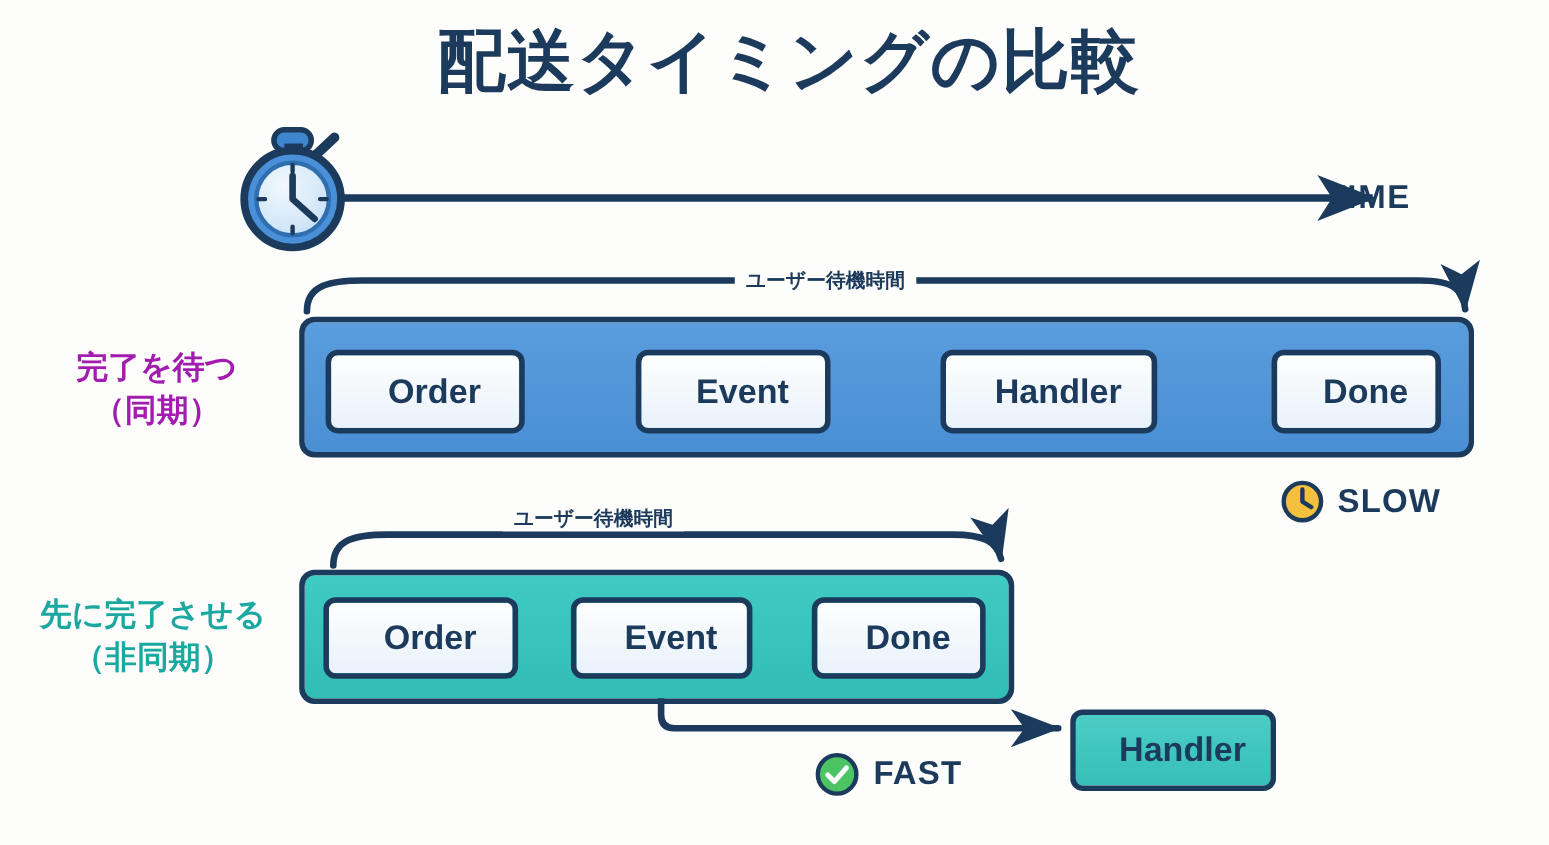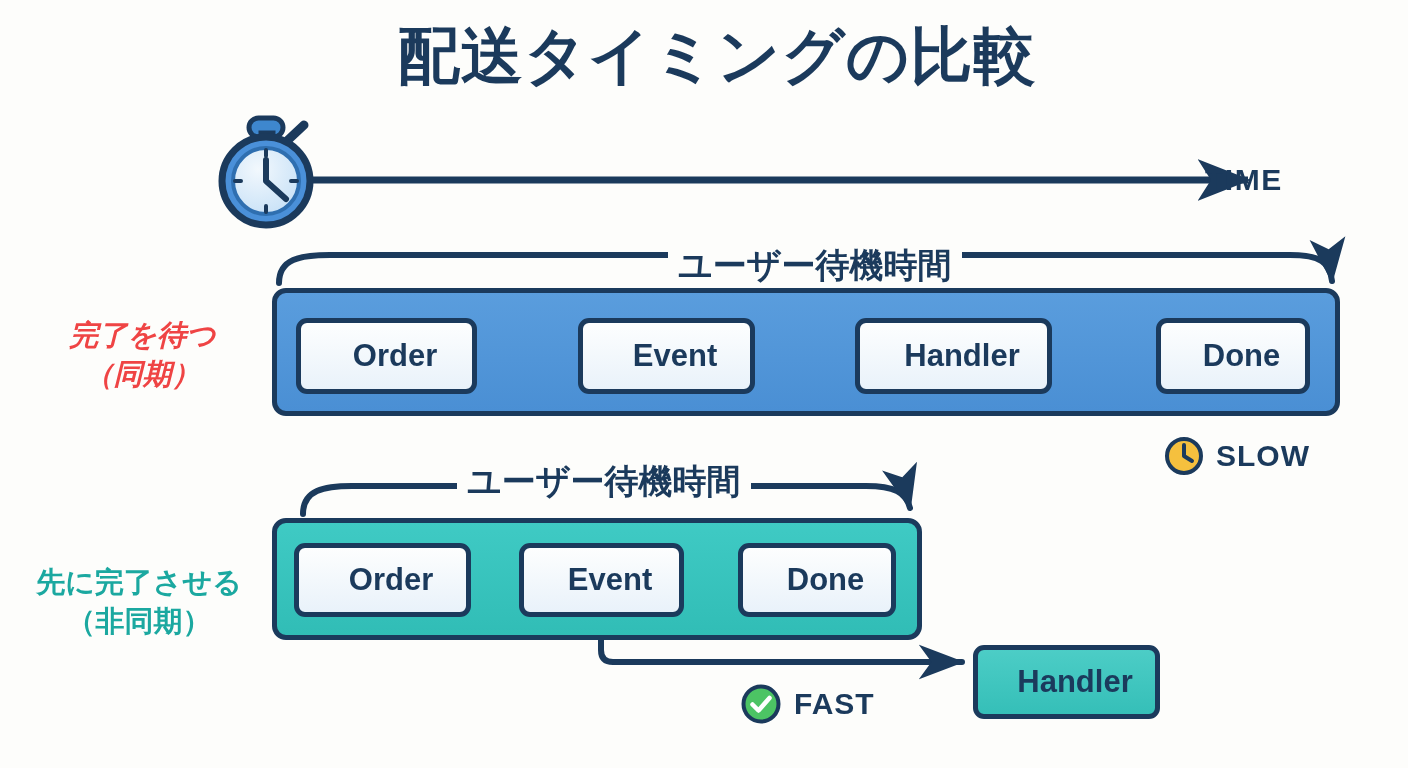--- a/index.html
+++ b/index.html
@@ -53,35 +53,33 @@
     position: absolute;
     text-align: center;
     font-size: 29px;
     font-weight: bold;
     line-height: 1.35;
   }
   .row-label.sync {
     left: 20px;
     top: 316px;
     width: 245px;
-    color: #ef4444;
-    font-style: italic;
+    color: #a21caf;
   }
   .row-label.async {
     left: 8px;
     top: 540px;
     width: 262px;
     color: #1ba8a0;
-    margin-top: 23px;
   }
 
   
   .bracket-caption {
     position: absolute;
-    font-size: 34px;
+    font-size: 18px;
     font-weight: bold;
     color: #1b3a5c;
     background: #fdfdfb;
     padding: 0 10px;
     white-space: nowrap;
   }
   .bracket-caption.one { left: 668px; top: 243px; }
   .bracket-caption.two { left: 457px; top: 459px; }
 
   

